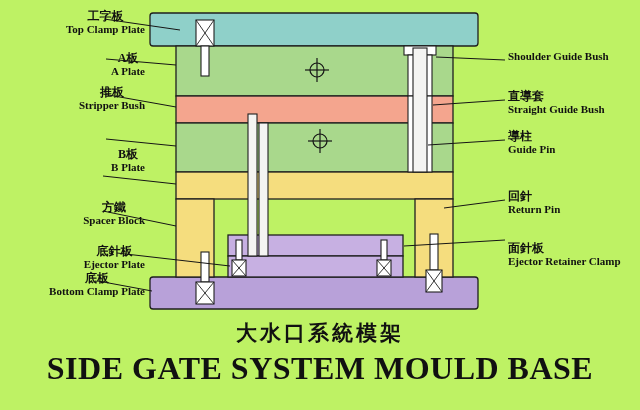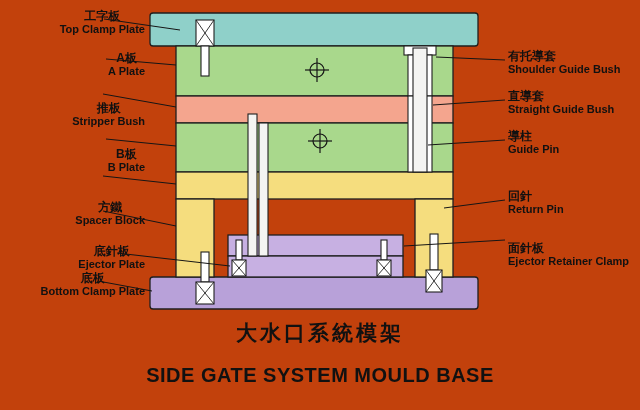--- a/index.html
+++ b/index.html
@@ -1,34 +1,34 @@
 <!DOCTYPE html>
 <html><head>
 <meta charset="utf-8">
 <style>
   html,body{margin:0;padding:0;background:#ffffff;}
   .stage{
-    position:relative;width:640px;height:410px;background:#c2410c;overflow:hidden;
-    font-family:Liberation Sans, sans-serif;color:#111;
+    position:relative;width:640px;height:410px;background:#bef264;overflow:hidden;
+    font-family:Liberation Serif, serif;color:#111;
   }
   svg{position:absolute;left:0;top:0;}
   .plate{stroke:#1f1f1f;stroke-width:1.3;}
   .metal{fill:#ffffff;stroke:#1f1f1f;stroke-width:1.1;}
   .pinfill{fill:#f4f4f2;stroke:#1f1f1f;stroke-width:1.1;}
   .hatch{stroke:#1f1f1f;stroke-width:0.9;}
   .leader{stroke:#151515;stroke-width:1;}
   .cross{stroke:#151515;stroke-width:1.2;fill:none;}
   .lbl{position:absolute;text-align:center;line-height:1.05;white-space:nowrap;}
   .lbl.left{right:495px;text-align:center;}
   .lbl.right{left:508px;text-align:left;}
   .cn{font-size:12px;font-weight:bold;}
   .en{font-size:11px;font-weight:bold;margin-top:1px;}
   .title{position:absolute;left:0;top:319px;width:640px;text-align:center;}
   .title-cn{font-size:21px;font-weight:bold;letter-spacing:3px;}
-  .title-en{font-size:20px;font-weight:bold;margin-top:17px;letter-spacing:0.5px;}
+  .title-en{font-size:32px;font-weight:bold;margin-top:3px;letter-spacing:0.5px;}
 </style>
 </head>
 <body>
 
 <div class="stage">
 
   <svg width="640" height="410" viewBox="0 0 640 410">
 
     <rect class="plate" x="150" y="13" width="328" height="33" rx="3" fill="#8fd0c9"></rect>
     <rect class="plate" x="150" y="277" width="328" height="32" rx="3" fill="#b8a1d9"></rect>
@@ -115,21 +115,21 @@
   </svg>
 
   <div class="lbl left" style="top:10px">
     <div class="cn">工字板</div>
     <div class="en">Top Clamp Plate</div>
   </div>
   <div class="lbl left" style="top:52px">
     <div class="cn">A板</div>
     <div class="en">A Plate</div>
   </div>
-  <div class="lbl left" style="top:102px">
+  <div class="lbl left" style="top:86px">
     <div class="cn">推板</div>
     <div class="en">Stripper Bush</div>
   </div>
   <div class="lbl left" style="top:148px">
     <div class="cn">B板</div>
     <div class="en">B Plate</div>
   </div>
   <div class="lbl left" style="top:201px">
     <div class="cn">方鐵</div>
     <div class="en">Spacer Block</div>
@@ -137,21 +137,20 @@
   <div class="lbl left" style="top:245px">
     <div class="cn">底針板</div>
     <div class="en">Ejector Plate</div>
   </div>
   <div class="lbl left" style="top:272px">
     <div class="cn">底板</div>
     <div class="en">Bottom Clamp Plate</div>
   </div>
 
   <div class="lbl right" style="top:50px">
-    <div class="cn">有托導套</div>
     <div class="en">Shoulder Guide Bush</div>
   </div>
   <div class="lbl right" style="top:130px">
     <div class="cn">導柱</div>
     <div class="en">Guide Pin</div>
   </div>
   <div class="lbl right" style="top:90px">
     <div class="cn">直導套</div>
     <div class="en">Straight Guide Bush</div>
   </div>

